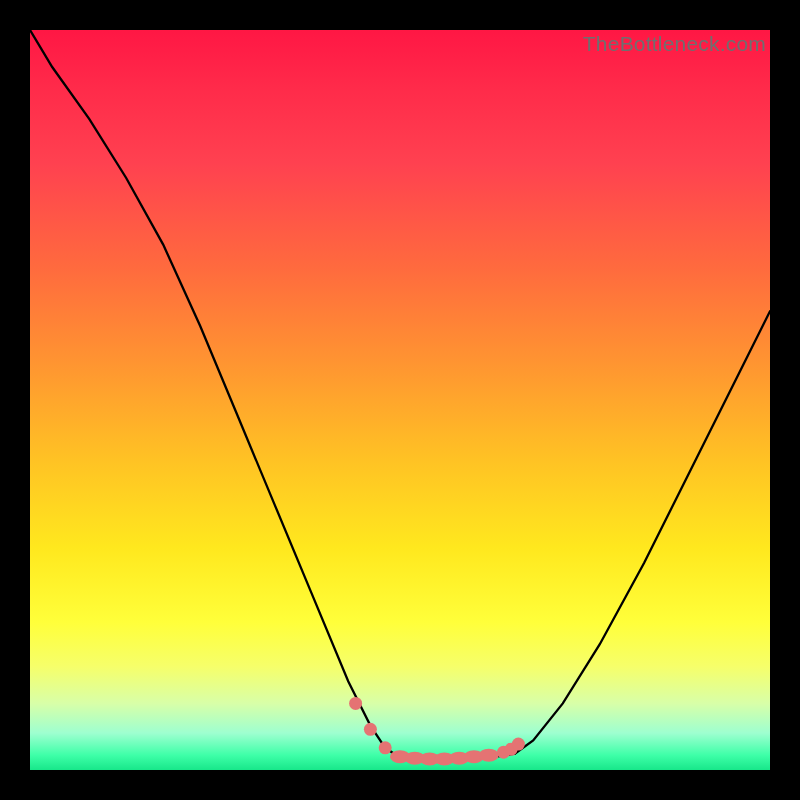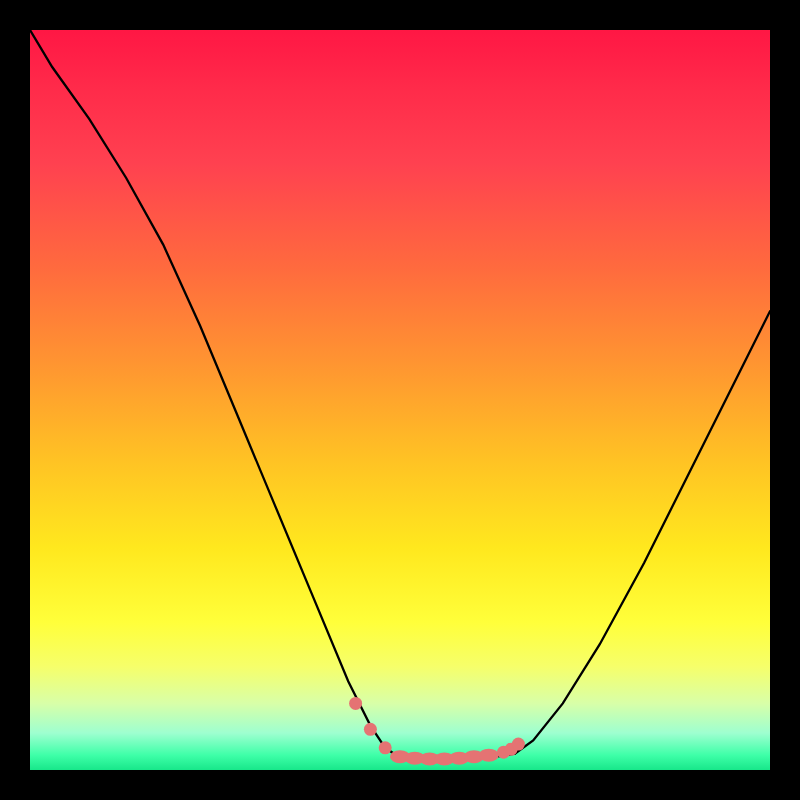--- a/index.html
+++ b/index.html
@@ -81,13 +81,14 @@
           <ellipse cx="414.4" cy="728.9" rx="10" ry="6.5" fill="#e57373"></ellipse>
           <ellipse cx="429.2" cy="728.2" rx="10" ry="6.5" fill="#e57373"></ellipse>
           <ellipse cx="444.0" cy="726.7" rx="10" ry="6.5" fill="#e57373"></ellipse>
           <ellipse cx="458.8" cy="725.2" rx="10" ry="6.5" fill="#e57373"></ellipse>
           <ellipse cx="473.6" cy="722.2" rx="6.5" ry="6.5" fill="#e57373"></ellipse>
           <ellipse cx="481.0" cy="719.3" rx="6.5" ry="6.5" fill="#e57373"></ellipse>
           <ellipse cx="488.4" cy="714.1" rx="6.5" ry="6.5" fill="#e57373"></ellipse>
         </g>
     </svg>
   </div>
+  <div class="watermark">TheBottleneck.com</div>
 </div>
 
 </body></html>

